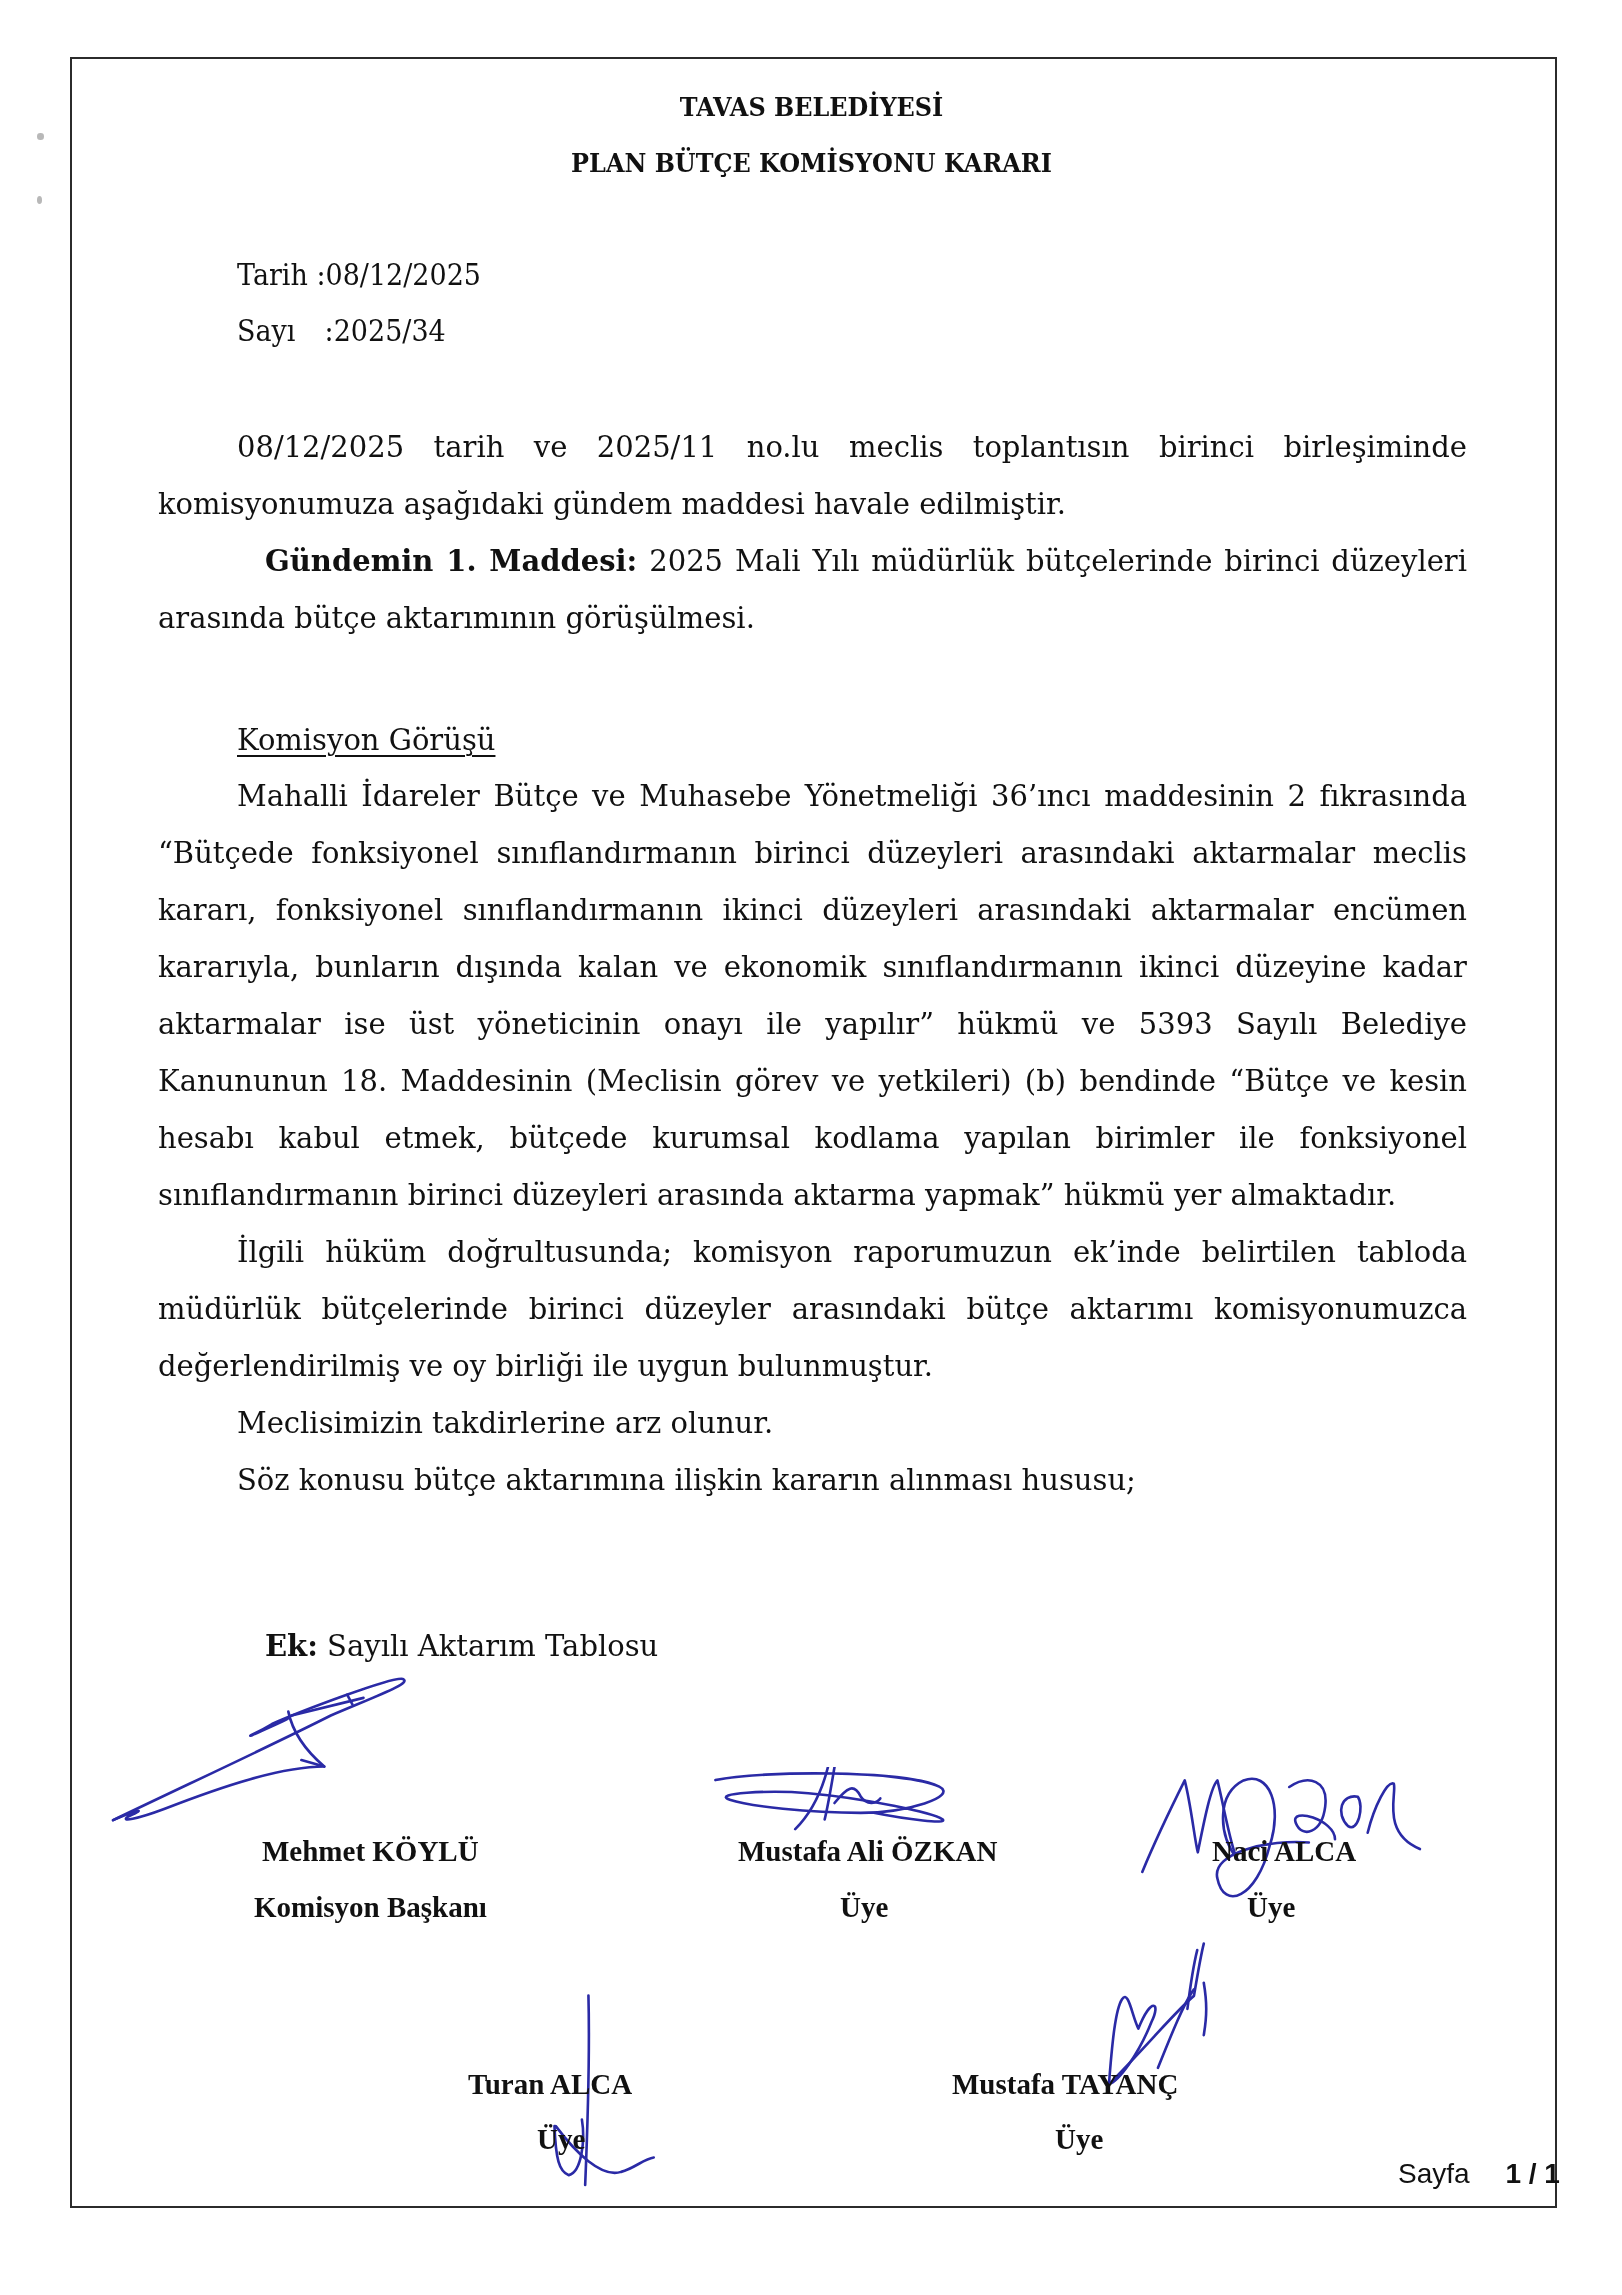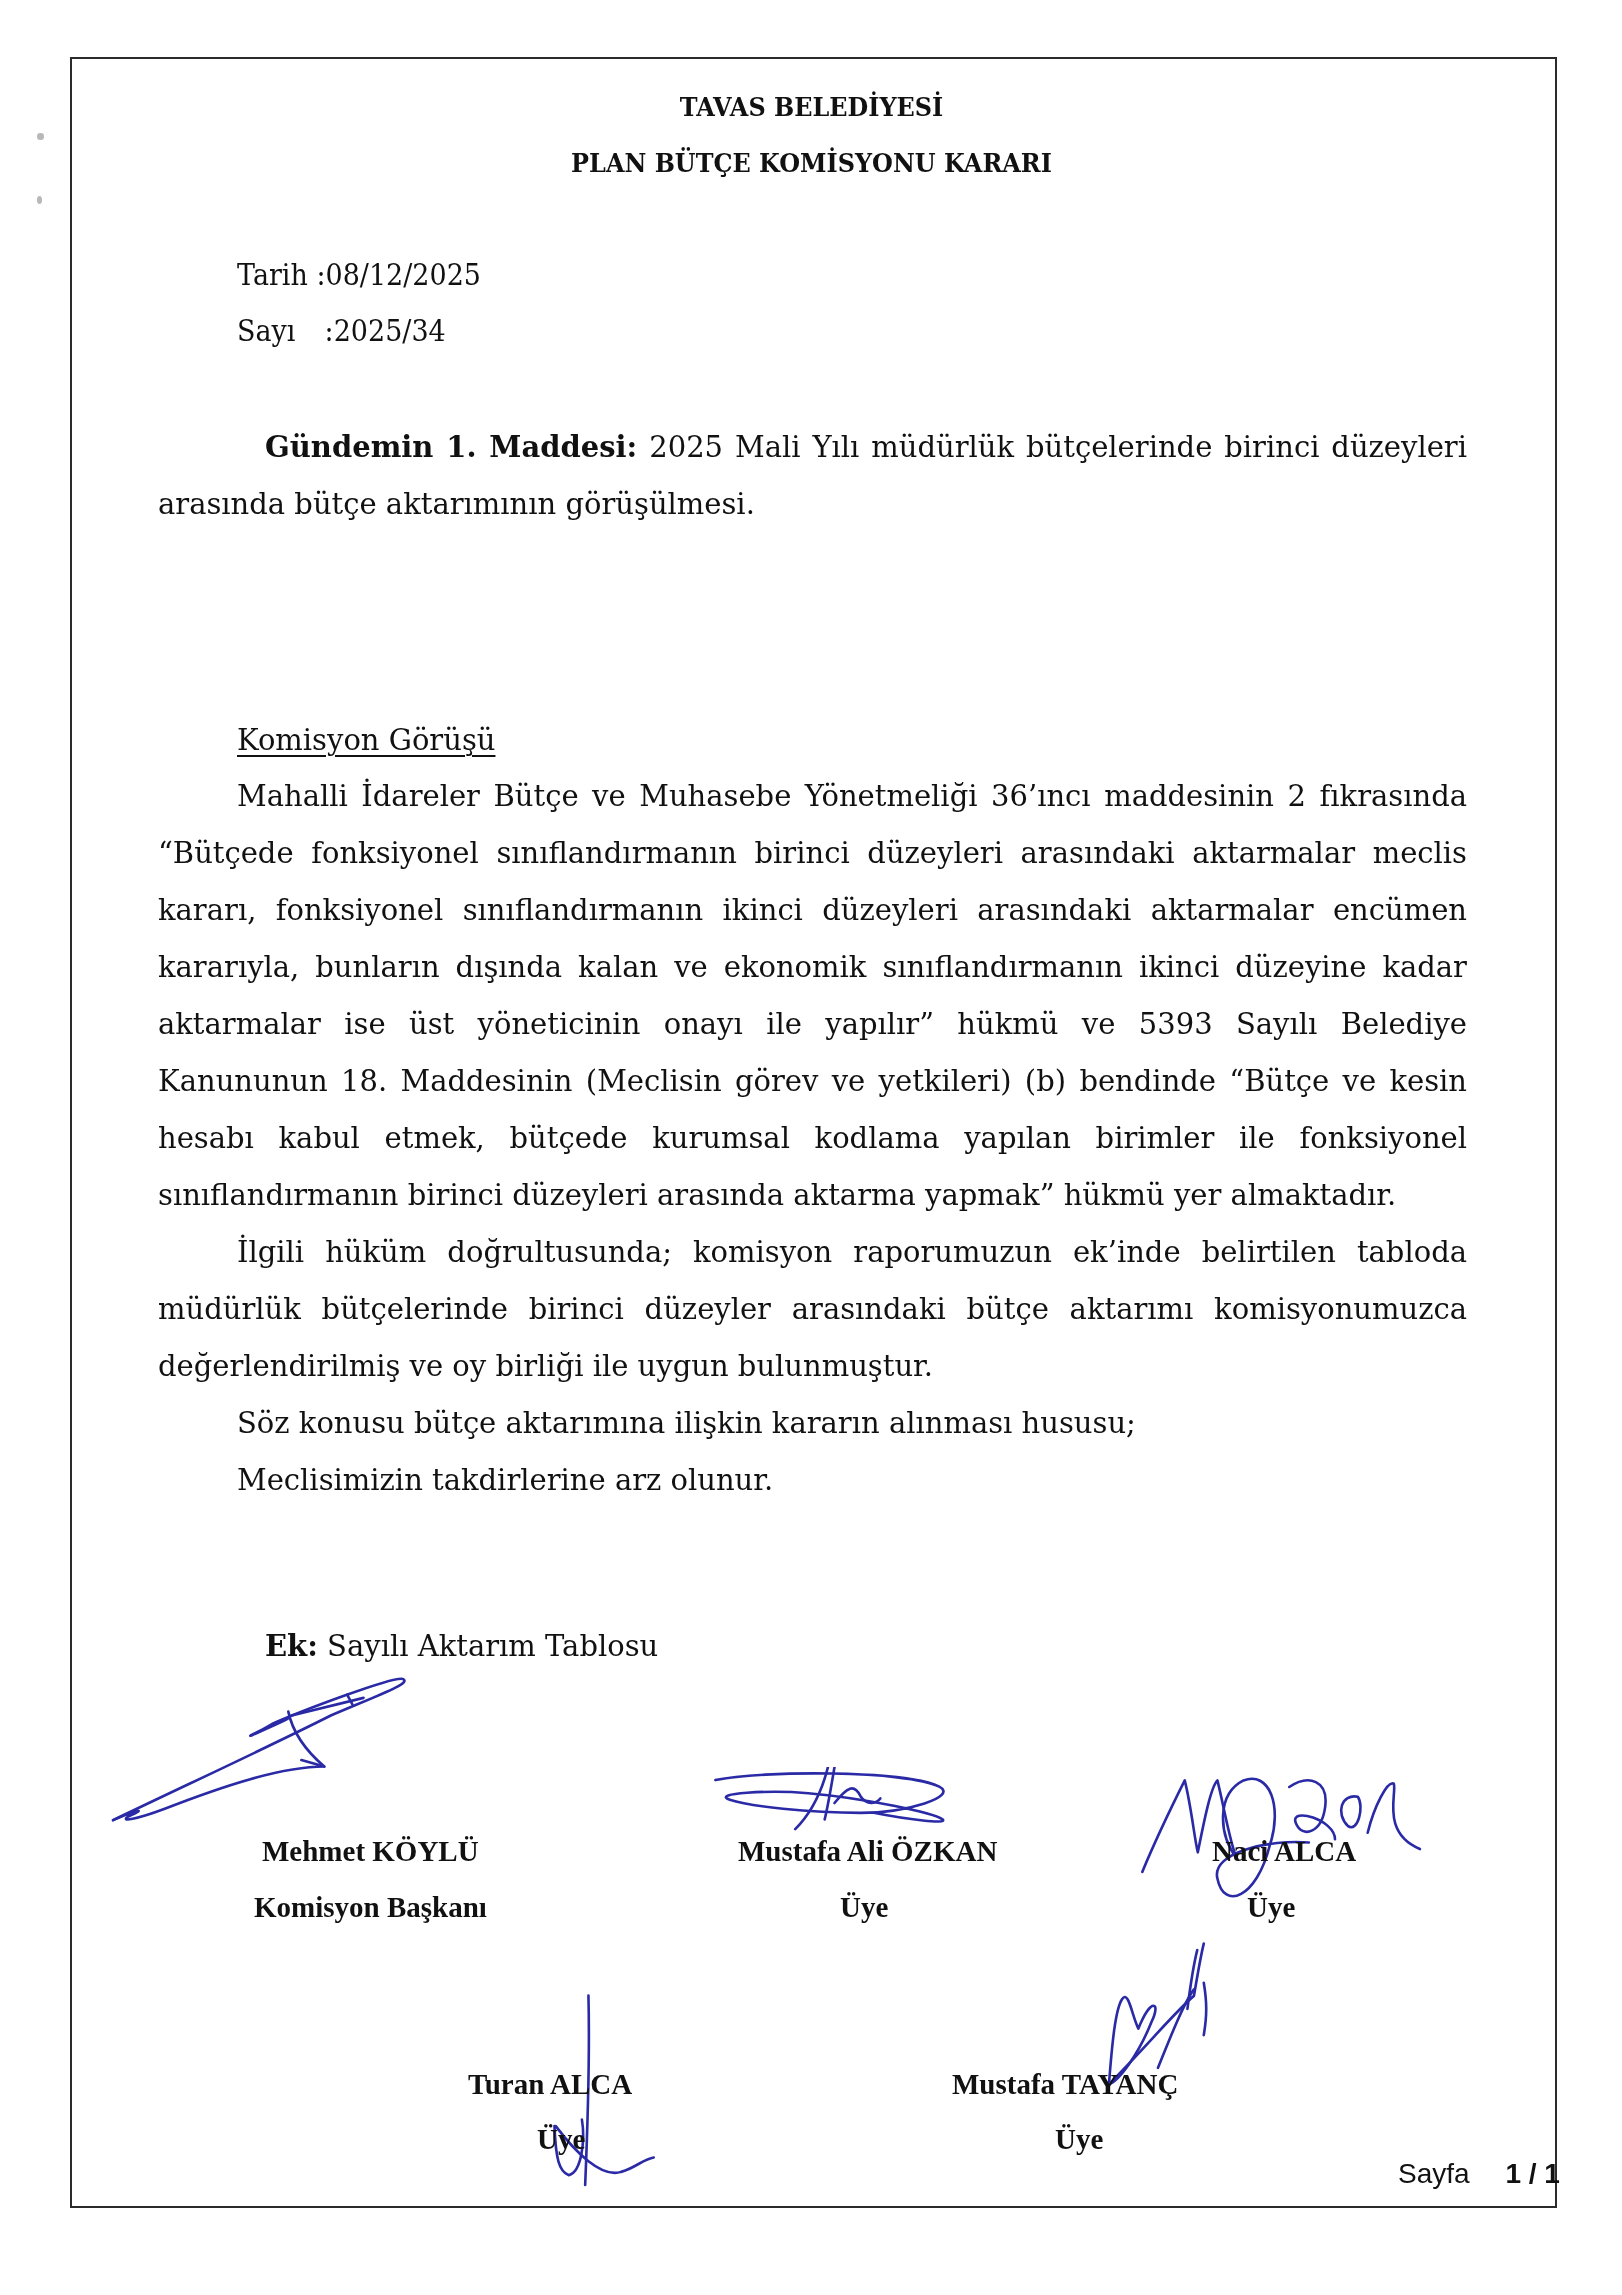--- a/index.html
+++ b/index.html
@@ -124,33 +124,34 @@
 <div class="meta-line" style="top:258px;">
   <span class="lbl">Tarih</span>
   <span>:08/12/2025</span>
 </div>
 <div class="meta-line" style="top:314px;">
   <span class="lbl" style="width:85px;">Sayı</span>
   <span>:2025/34</span>
 </div>
 
 <div class="body-block" style="top:419px;">
+  <p class="para">08/12/2025 tarih ve 2025/11 no.lu meclis toplantısın birinci birleşiminde komisyonumuza aşağıdaki gündem maddesi havale edilmiştir.</p>
   <p class="para">
     <span class="bold">Gündemin 1. Maddesi:</span><span> 2025 Mali Yılı müdürlük bütçelerinde birinci düzeyleri arasında bütçe aktarımının görüşülmesi.</span>
   </p>
 </div>
 
 <div class="body-block" style="top:713px;">
   <p class="para-noindent" style="line-height:55px;">
     <span class="heading-u">Komisyon Görüşü</span>
   </p>
   <p class="para">Mahalli İdareler Bütçe ve Muhasebe Yönetmeliği 36’ıncı maddesinin 2 fıkrasında “Bütçede fonksiyonel sınıflandırmanın birinci düzeyleri arasındaki aktarmalar meclis kararı, fonksiyonel sınıflandırmanın ikinci düzeyleri arasındaki aktarmalar encümen kararıyla, bunların dışında kalan ve ekonomik sınıflandırmanın ikinci düzeyine kadar aktarmalar ise üst yöneticinin onayı ile yapılır” hükmü ve 5393 Sayılı Belediye Kanununun 18. Maddesinin (Meclisin görev ve yetkileri) (b) bendinde “Bütçe ve kesin hesabı kabul etmek, bütçede kurumsal kodlama yapılan birimler ile fonksiyonel sınıflandırmanın birinci düzeyleri arasında aktarma yapmak” hükmü yer almaktadır.</p>
   <p class="para">İlgili hüküm doğrultusunda; komisyon raporumuzun ek’inde belirtilen tabloda müdürlük bütçelerinde birinci düzeyler arasındaki bütçe aktarımı komisyonumuzca değerlendirilmiş ve oy birliği ile uygun bulunmuştur.</p>
+  <p class="para-noindent">Meclisimizin takdirlerine arz olunur.</p>
   <p class="para-noindent">Söz konusu bütçe aktarımına ilişkin kararın alınması hususu;</p>
-  <p class="para-noindent">Meclisimizin takdirlerine arz olunur.</p>
 </div>
 
 <div class="abs serif-doc" style="left:237px;top:1629px;font-size:29px;">
   <span class="bold">Ek:</span><span> Sayılı Aktarım Tablosu</span>
 </div>
 
 <svg class="signature" style="left:105px;top:1675px;" width="432" height="170" viewBox="0 0 660 260">
   <path d="M12 222 C 120 170, 250 110, 345 62 C 420 30, 470 12, 455 6 C 440 2, 300 55, 255 75 C 230 90, 215 95, 225 92 C 250 80, 275 70, 280 66"></path>
   <path d="M12 222 C 40 210, 70 200, 36 216 C 20 226, 50 220, 90 205 C 180 170, 270 140, 335 140 L 300 130"></path>
   <path d="M280 56 C 285 80, 300 110, 335 140"></path>

